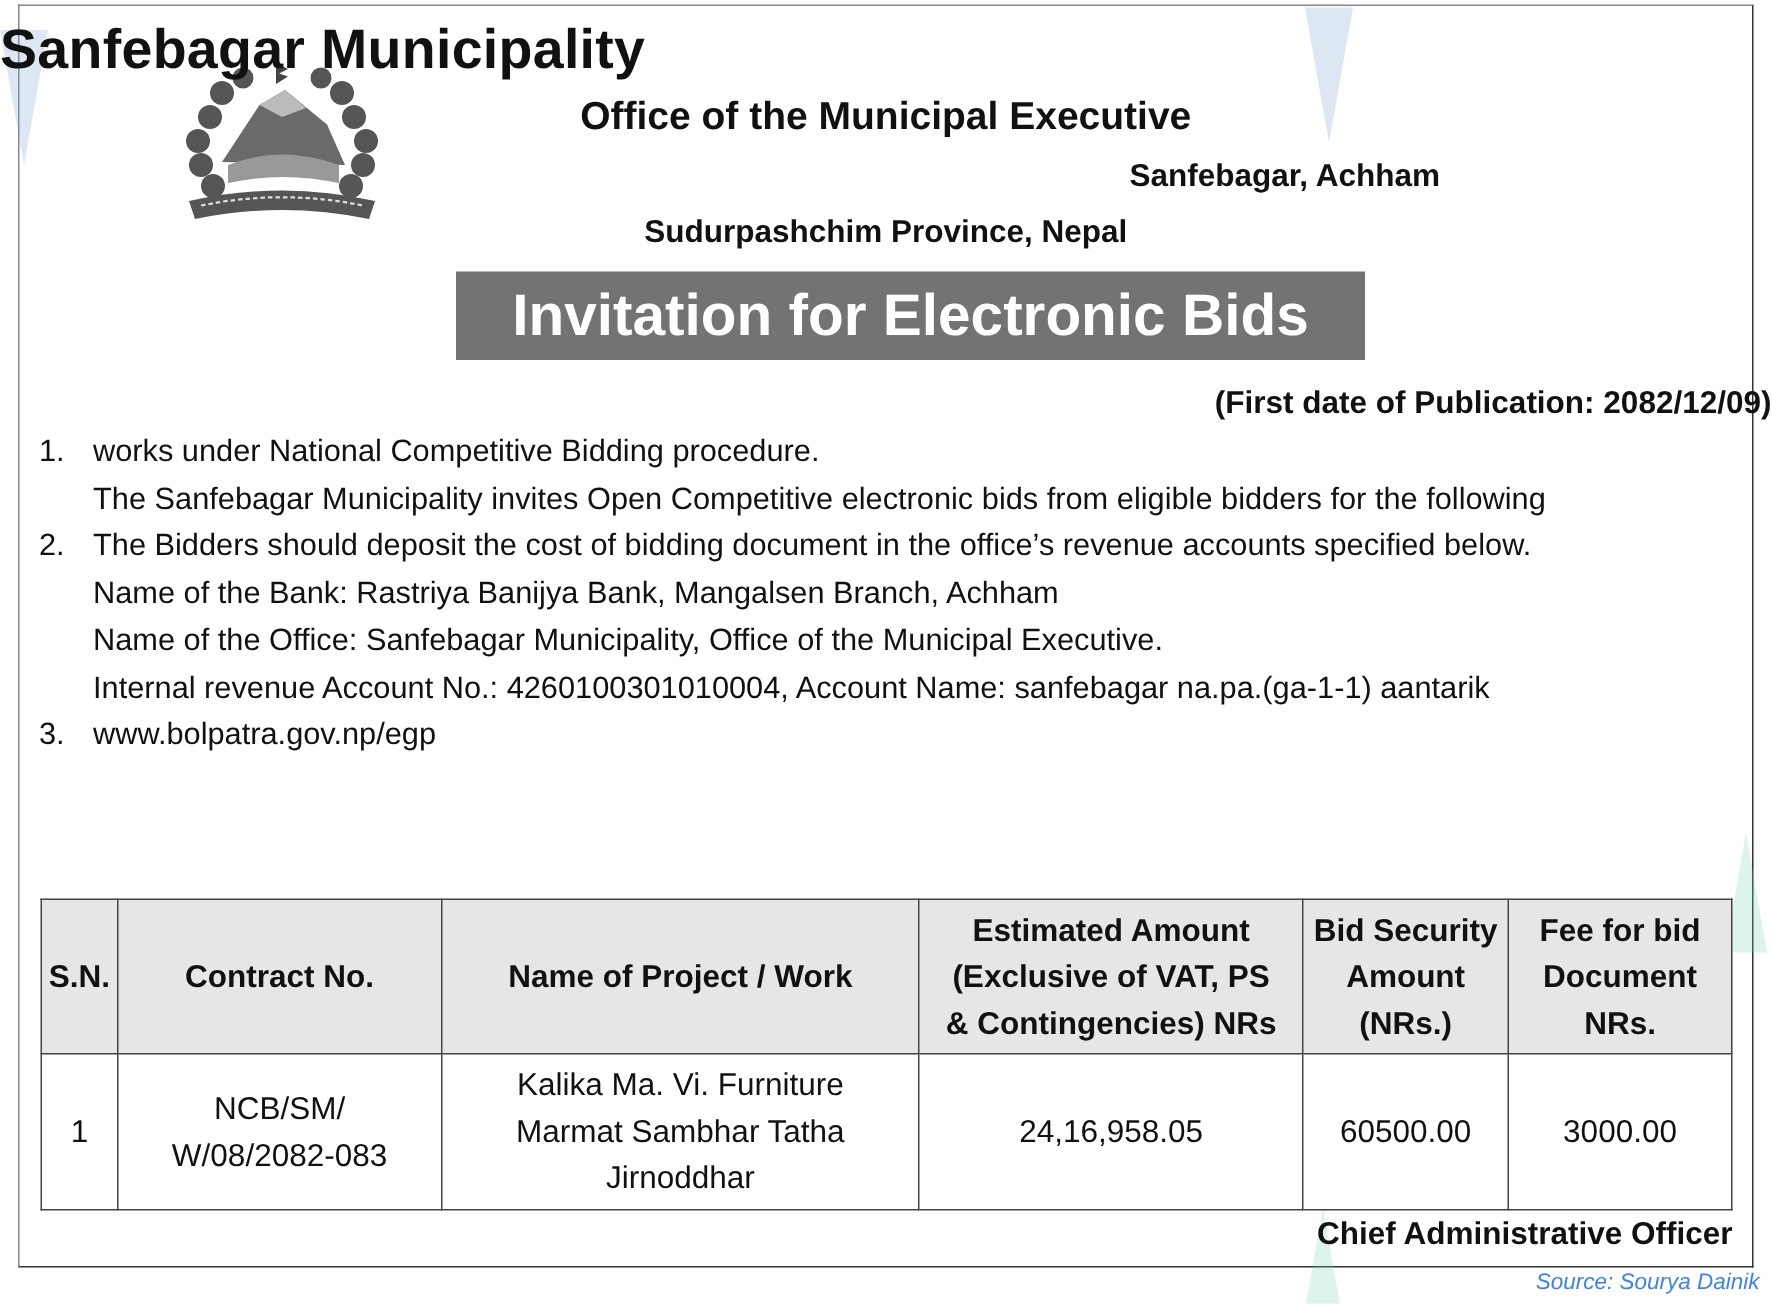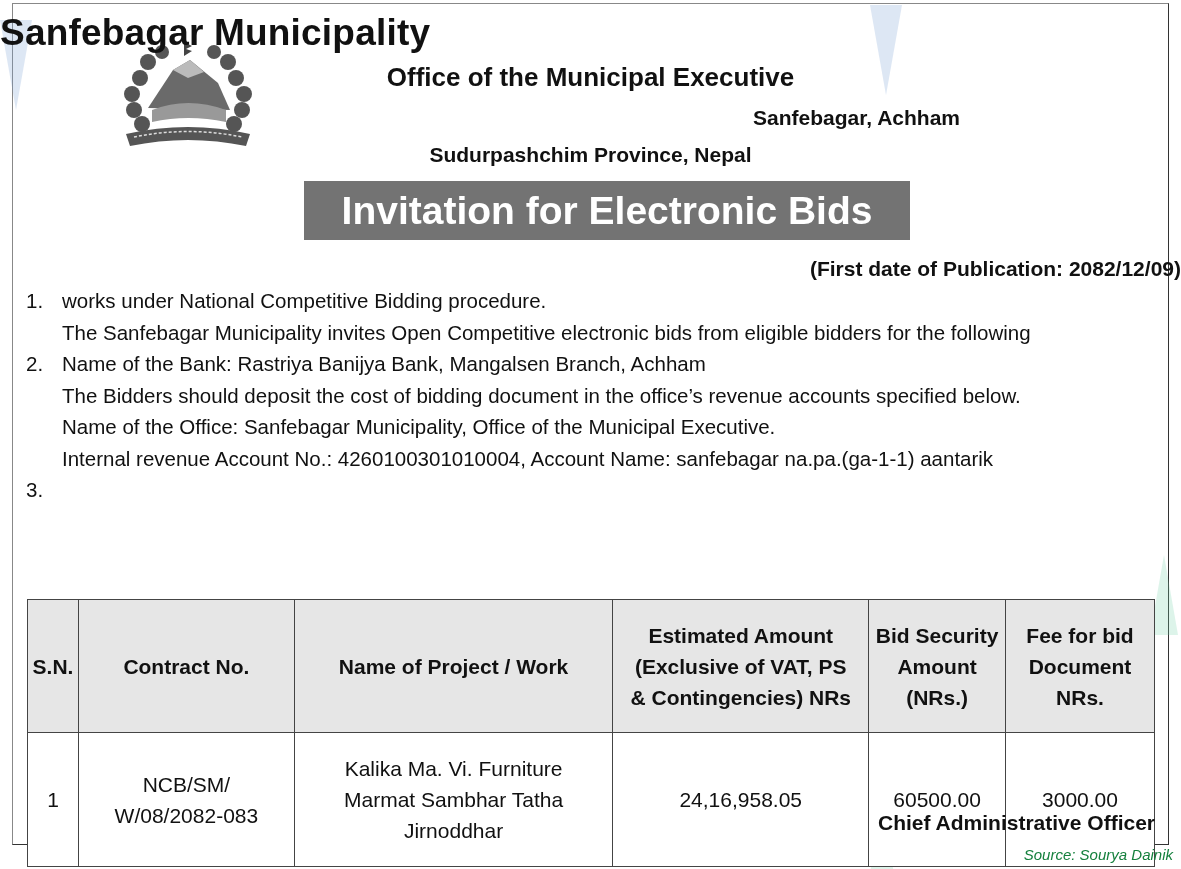--- a/index.html
+++ b/index.html
@@ -24,25 +24,25 @@
     font-weight:bold; font-size:39px; text-align:center; line-height:59px;margin-left:16px;
   }
   .pubdate { position:absolute; left:0; width:1181px; top:257px; text-align:right; font-weight:bold; font-size:21px; }
   .body-text { position:absolute; left:26px; top:285px; width:1140px; font-size:20.5px; line-height:31.5px; }
   .item { position:relative; padding-left:36px; }
   .item .num { position:absolute; left:0; top:0; }
   table.bids {
     position:absolute; left:27px; top:599px; width:1128px; border-collapse:collapse;
     font-size:21px;
   }
-  table.bids th, table.bids td { border:1.5px solid #444; text-align:center; vertical-align:middle; padding:16px 2px; }
+  table.bids th, table.bids td { border:1.5px solid #444; text-align:center; vertical-align:middle; padding:1px 2px; }
   table.bids th { background:#e6e6e6; font-weight:bold; height:100px; line-height:31px; }
   table.bids td { height:101px; line-height:31px; background:#fff; }
   .signature { position:absolute; right:26px; top:811px; font-weight:bold; font-size:21px; }
-  .source { position:absolute; right:8px; top:846px; font-style:italic; font-size:15px; color:#15803d; }
+  .source { position:absolute; right:8px; top:846px; font-style:italic; font-size:15px; color:#3b82f6; }
 </style>
 </head>
 <body>
 
 <div class="frame"></div>
 
 <div class="watermark wm-blue" style="left:870px;top:5px;"></div>
 <div class="watermark wm-blue" style="left:0px;top:20px;"></div>
 <div class="watermark wm-blue" style="left:265px;top:600px;"></div>
 <div class="watermark wm-green" style="left:1150px;top:555px;"></div>
@@ -80,27 +80,28 @@
 <div class="pubdate">(First date of Publication: 2082/12/09)</div>
 
 <div class="body-text">
   <div class="item">
     <span class="num">1.</span>
     <div>works under National Competitive Bidding procedure.</div>
     <div>The Sanfebagar Municipality invites Open Competitive electronic bids from eligible bidders for the following</div>
   </div>
   <div class="item">
     <span class="num">2.</span>
+    <div>The Bidders should deposit the cost of bidding document in the office’s revenue accounts specified below.</div>
     <div>Name of the Bank: Rastriya Banijya Bank, Mangalsen Branch, Achham</div>
-    <div>The Bidders should deposit the cost of bidding document in the office’s revenue accounts specified below.</div>
     <div>Name of the Office: Sanfebagar Municipality, Office of the Municipal Executive.</div>
     <div>Internal revenue Account No.: 4260100301010004, Account Name: sanfebagar na.pa.(ga-1-1) aantarik</div>
   </div>
   <div class="item">
     <span class="num">3.</span>
+    <div>www.bolpatra.gov.np/egp</div>
   </div>
 </div>
 
 <table class="bids">
   <colgroup>
     <col style="width:51px">
       <col style="width:216px">
       <col style="width:319px">
     <col style="width:256px">
       <col style="width:137px">

